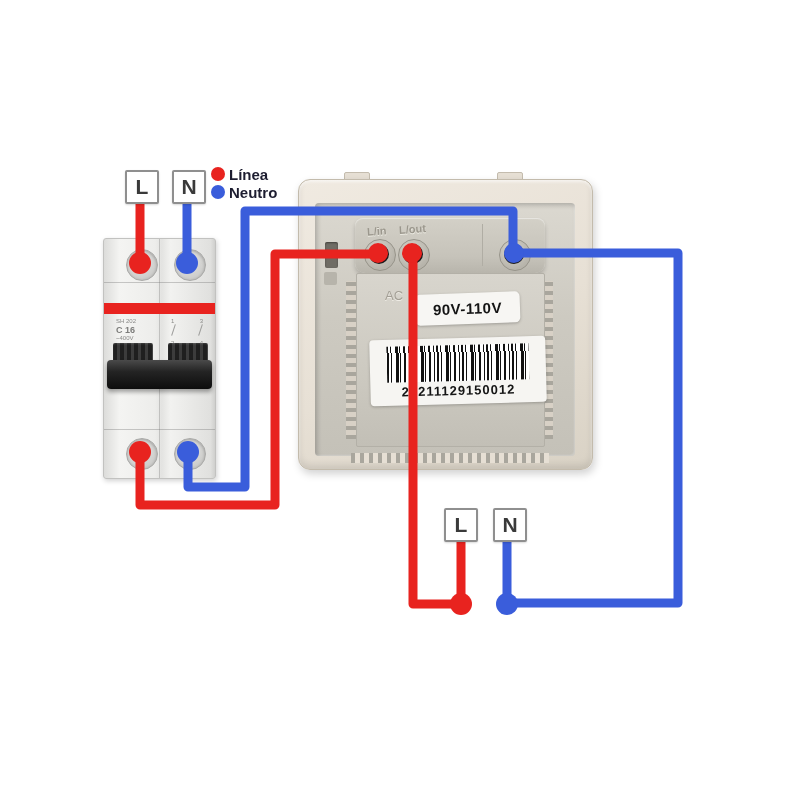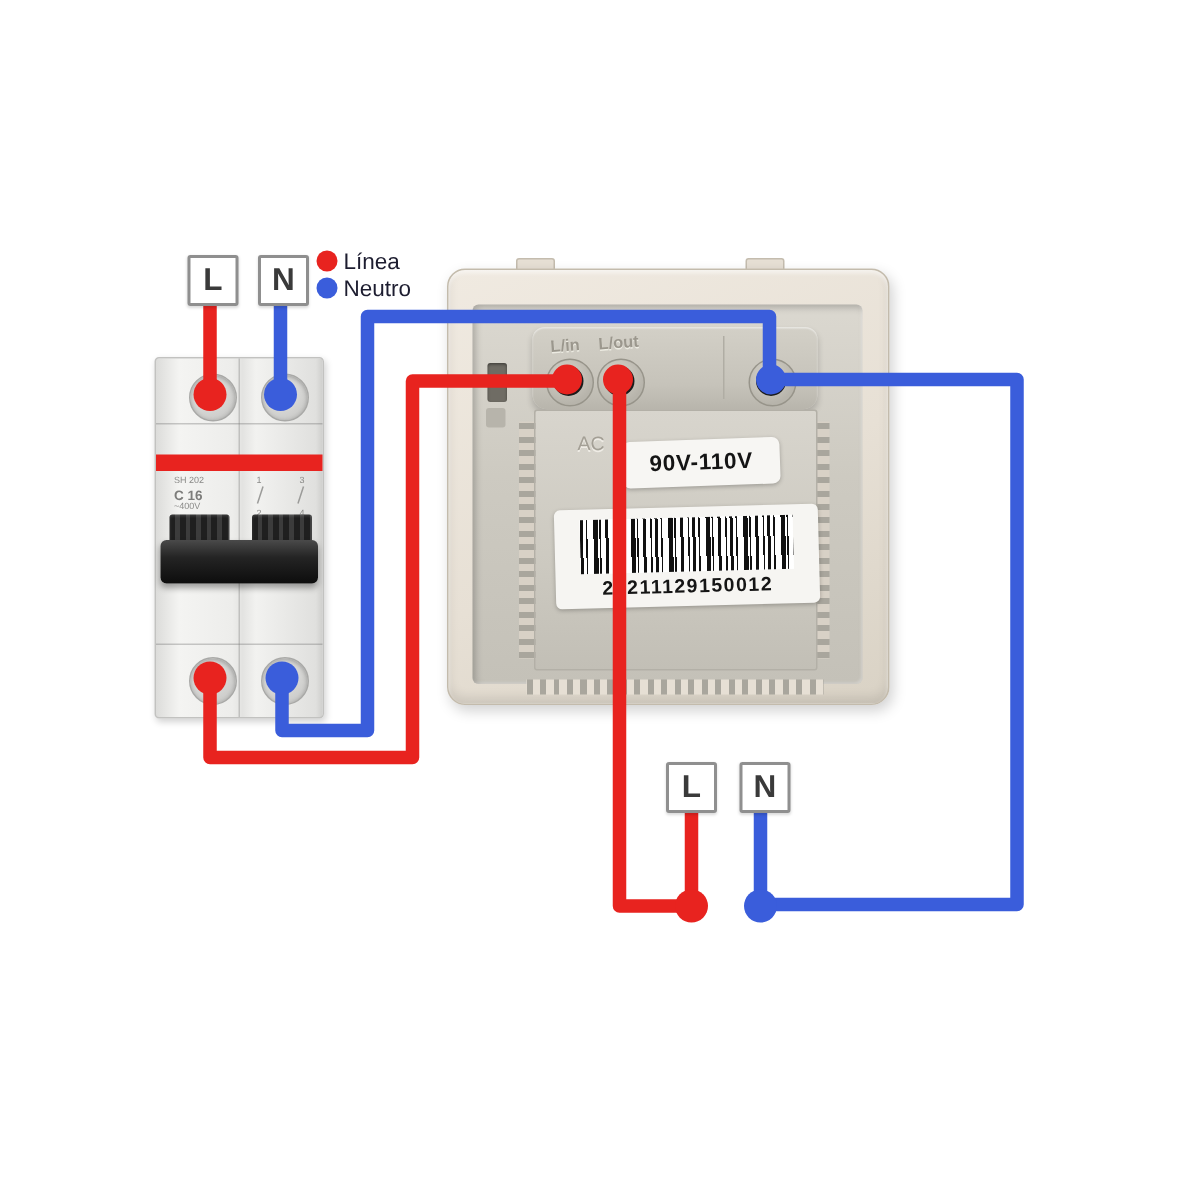--- a/index.html
+++ b/index.html
@@ -10,21 +10,21 @@
   .term-box{position:absolute;width:30px;height:30px;background:#ffffff;border:2px solid #8f8f8f;
     border-radius:2px;display:flex;align-items:center;justify-content:center;
     font-weight:bold;font-size:21px;color:#3a3a3a;box-shadow:0 1px 2px rgba(0,0,0,.15);z-index:30;}
 
   
   .legend{position:absolute;left:211px;top:165px;z-index:30;}
   .legend-row{display:flex;align-items:center;height:18px;}
   .legend-dot{width:14px;height:14px;border-radius:50%;margin-right:4px;}
   .legend-dot.line{background:var(--line-color);}
   .legend-dot.neutral{background:var(--neutral-color);}
-  .legend-label{font-weight:normal;font-size:15px;color:#1d1d30;line-height:1;}
+  .legend-label{font-weight:bold;font-size:15px;color:#1d1d30;line-height:1;}
 
   
   .breaker{position:absolute;left:103px;top:238px;width:111px;height:239px;
     background:linear-gradient(90deg,#dcdcda 0,#f4f4f2 14%,#ededeb 46%,#e3e3e1 52%,#f2f2f0 60%,#e0e0de 96%,#cfcfcd 100%);
     border:1px solid #c2c2c0;border-radius:3px;box-shadow:1px 2px 5px rgba(0,0,0,.18);z-index:5;}
   .cb-divider{position:absolute;left:55px;top:0;width:1px;height:100%;background:rgba(120,120,120,.35);}
   .cb-seam{position:absolute;left:0;width:100%;height:1px;background:rgba(110,110,110,.35);}
   .cb-stripe{position:absolute;left:0;top:64px;width:100%;height:11px;background:var(--line-color);}
   .cb-label{position:absolute;left:12px;top:79px;width:42px;color:#8a8a88;line-height:1.15;}
   .cb-model{font-size:6px;}

